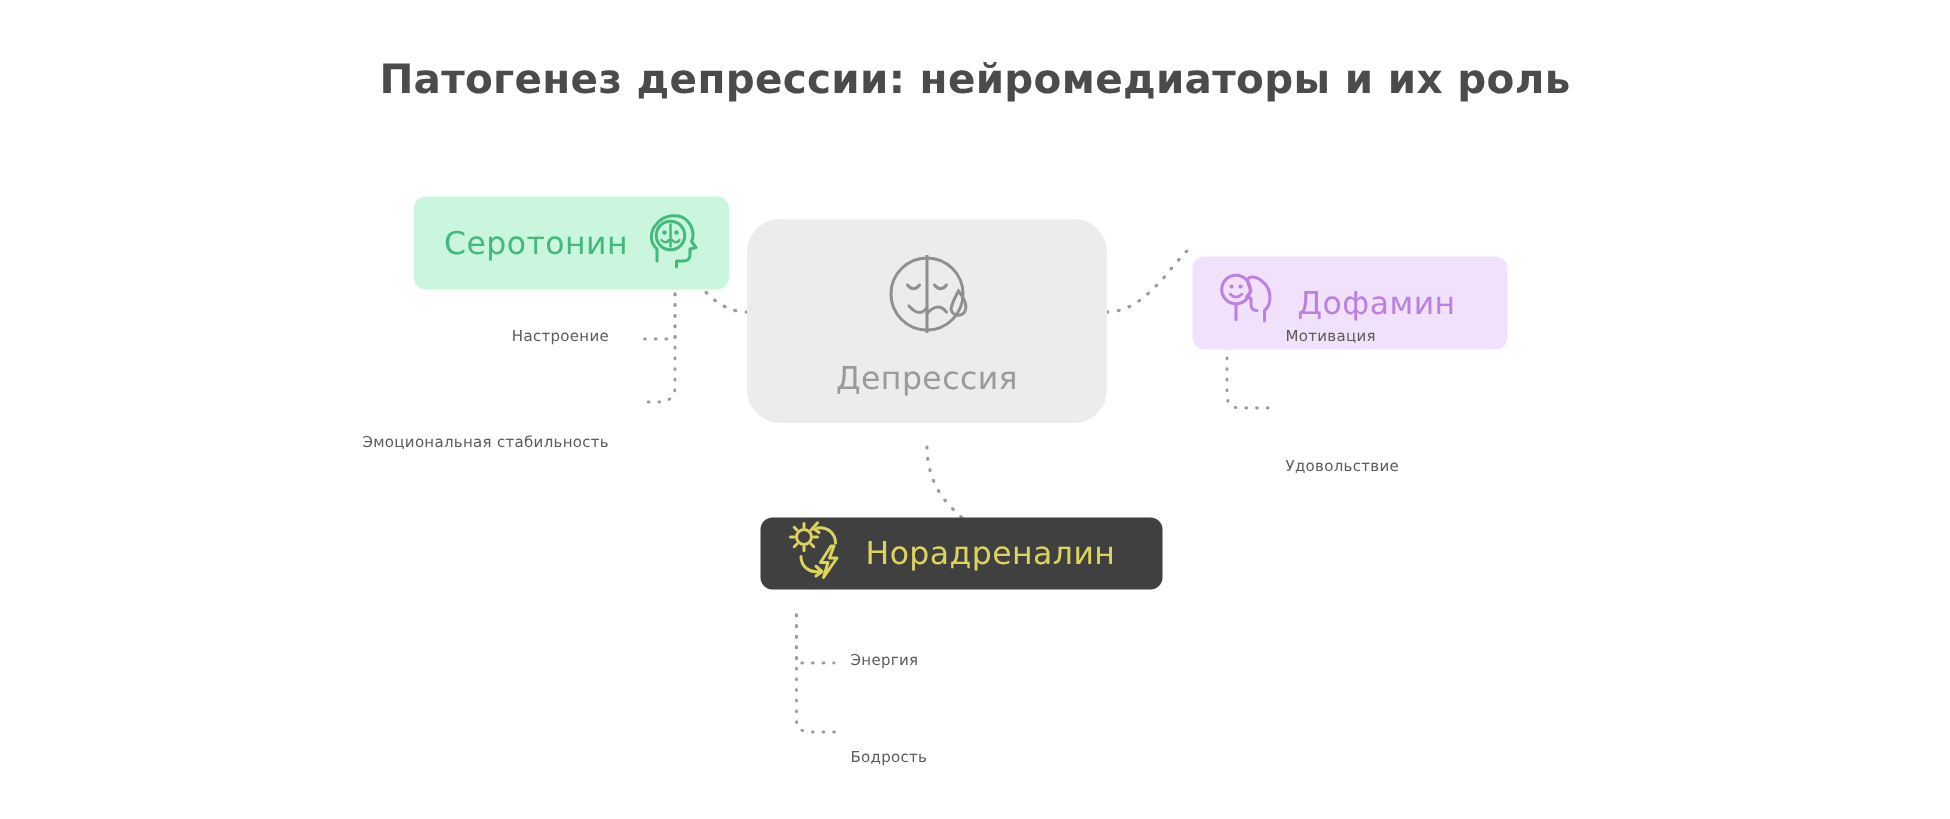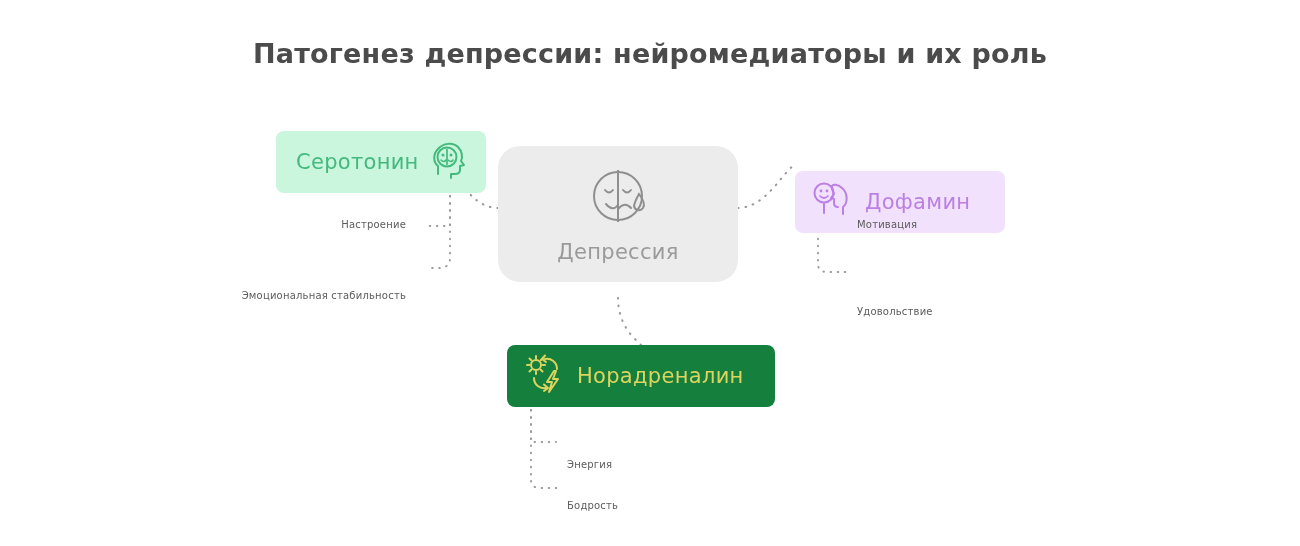--- a/index.html
+++ b/index.html
@@ -118,22 +118,22 @@
     gap: 14px;
     margin-top: 40px;
   }
   .dopamine-node .node-label { color: #bb80e3; }
 
   
   .noradrenaline-node {
     left: 507px;
     top: 345px;
     width: 268px;
-    height: 62px;
-    background: #15803d;
+    height: 48px;
+    background: #404040;
     padding: 0 20px 0 16px;
     justify-content: flex-start;
     gap: 12px;
   }
   .noradrenaline-node .node-label { color: #ddd45e; }
 
   
   .sub {
     position: absolute;
     font-size: 10px;
@@ -146,21 +146,21 @@
 
   
   .sub-mood        { right: 894px; top: 219px; }
   .sub-stability   { right: 894px; top: 259px; margin-top: 31px; }
 
   
   .sub-motivation  { left: 857px; top: 219px; }
   .sub-pleasure    { left: 857px; top: 264px; margin-top: 42px; }
 
   
-  .sub-energy      { left: 567px; top: 435px; margin-top: 24px; }
+  .sub-energy      { left: 567px; top: 435px; }
   .sub-vigor       { left: 567px; top: 500px; }
 </style>
 </head>
 <body>
 
 <div id="canvas">
 
   <div class="title">Патогенез депрессии: нейромедиаторы и их роль</div>
 
   <svg class="connectors" viewBox="0 0 1300 546" width="1300" height="546">

